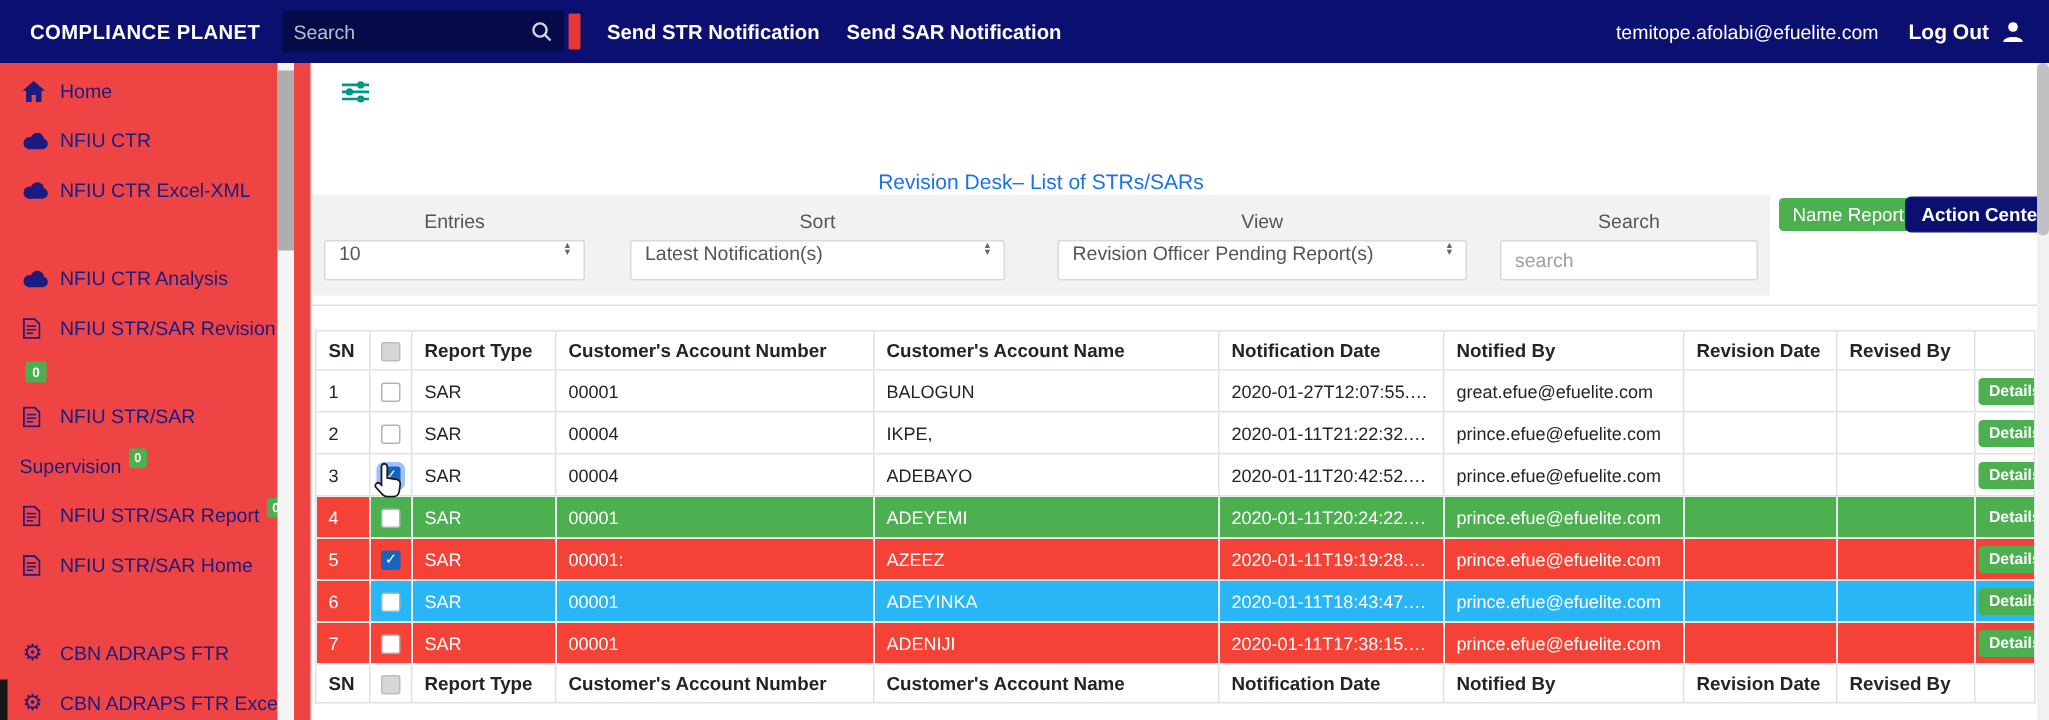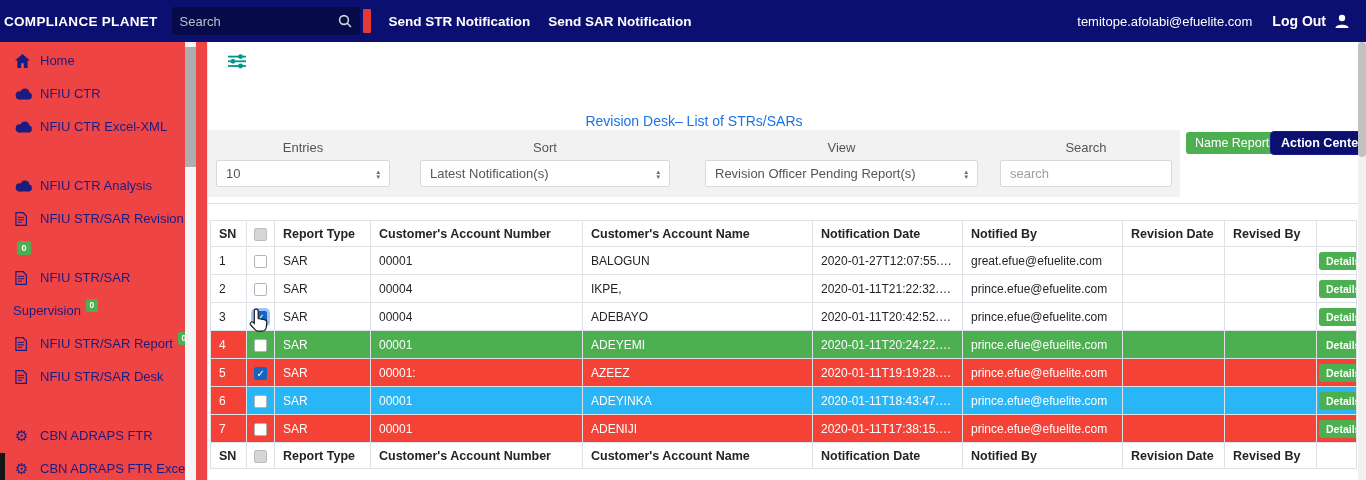--- a/index.html
+++ b/index.html
@@ -3,21 +3,21 @@
 <meta charset="utf-8">
 <style>
   * { box-sizing: border-box; margin: 0; padding: 0; }
   html, body { width: 1366px; height: 480px; overflow: hidden; }
   body { font-family: "Liberation Sans", "DejaVu Sans", sans-serif; background: #fff; }
   .stage { position: relative; width: 1366px; height: 480px; overflow: hidden; background: #fff; }
 
   
   .navbar { position: absolute; top: 0; left: 0; width: 1366px; height: 42px;
     background: #0b1070; color: #fff; display: flex; align-items: center; z-index: 30; }
-  .brand { font-size: 13.5px; font-weight: bold; margin-left: 4px; letter-spacing: .3px; white-space: nowrap; cursor: pointer; }
+  .brand { font-size: 13.5px; font-weight: bold; margin-left: 20px; letter-spacing: .3px; white-space: nowrap; cursor: pointer; }
   .nav-search { margin-left: 14px; width: 188px; height: 28px; background: rgba(0,0,0,.35);
     display: flex; align-items: center; border-radius: 2px; padding: 0 8px; }
   .nav-search input { flex: 1; min-width: 0; background: transparent; border: none; outline: none; color: #fff; font-size: 13px; }
   .nav-search input::placeholder { color: #b6c0cc; }
   .mag { display: inline-flex; margin-left: 6px; cursor: pointer; }
   .alert-bar { width: 8px; height: 24px; background: #e53935; margin-left: 3px; border-radius: 1px; }
   .nav-link { color: #fff; font-size: 13.5px; font-weight: 600; margin-left: 18px; text-decoration: none; cursor: pointer; white-space: nowrap; }
   .flex-sp { flex: 1; }
   .email { font-size: 13px; font-weight: 500; white-space: nowrap; }
   .logout { color: #fff; font-size: 14px; font-weight: bold; margin-left: 20px; text-decoration: none; cursor: pointer; }
@@ -58,21 +58,21 @@
 
   .filter-band { position: absolute; left: 0; top: 88px; width: 972px; height: 67px; background: #f2f2f2; }
   .filter-cols { display: flex; padding: 0 8px; align-items: center; }
   .filter-cols.labels { margin-top: 7px; height: 20px; color: #555; font-size: 13px; }
   .filter-cols.labels > div { text-align: center; }
   .filter-cols.controls { margin-top: 3px; }
   .fc1 { width: 174px; }
   .fc2 { width: 250px; margin-left: 30px; }
   .fc3 { width: 273px; margin-left: 35px; }
   .fc4 { width: 172px; margin-left: 22px; }
-  .sel { background: #fff; border: 1px solid #d9d9d9; height: 27px; display: flex; align-items: center;
+  .sel { background: #fff; border: 1px solid #d9d9d9; height: 27px; display: flex; align-items: flex-start;
     justify-content: space-between; padding: 0 9px; color: #555; font-size: 13px; border-radius: 2px; cursor: pointer; white-space: nowrap; }
   .sel span.val { overflow: hidden; text-overflow: ellipsis; }
   .arrows { display: flex; flex-direction: column; color: #666; margin-left: 6px; }
   .arrows i { font-style: normal; font-size: 7px; line-height: 5px; }
   .search-box { height: 27px; border: 1px solid #d9d9d9; border-radius: 2px; padding: 0 9px;
     font-size: 13px; color: #444; outline: none; font-family: inherit; background: #fff; }
   .search-box::placeholder { color: #9e9e9e; }
 
   .vr-btn { position: absolute; left: 978px; top: 90px; background: #4caf50; color: #fff; border: none;
     font-size: 12.5px; font-weight: 500; padding: 4px 9px; border-radius: 3px; cursor: pointer; font-family: inherit; white-space: nowrap; }
@@ -226,21 +226,21 @@
         </div>
         <div class="side-item gap-after">
           <span class="sicon">
             <svg width="12" height="14" viewBox="0 0 13 15">
               <path d="M1 .7 H8.8 L12.3 4.2 V14.3 H1 Z" fill="none" stroke="#1c1c80" stroke-width="1.3"></path>
               <rect x="3" y="5.2" width="6.8" height="1.1" fill="#1c1c80"></rect>
               <rect x="3" y="7.8" width="6.8" height="1.1" fill="#1c1c80"></rect>
               <rect x="3" y="10.4" width="4.6" height="1.1" fill="#1c1c80"></rect>
             </svg>
           </span>
-          <span class="slabel">NFIU STR/SAR Desk</span>
+          <span class="slabel">NFIU STR/SAR Home</span>
         </div>
         <div class="side-item ">
           <span class="sicon">
             <i class="gear-glyph">⚙</i>
           </span>
           <span class="slabel">CBN ADRAPS FTR</span>
         </div>
         <div class="side-item ">
           <span class="sicon">
             <i class="gear-glyph">⚙</i>

